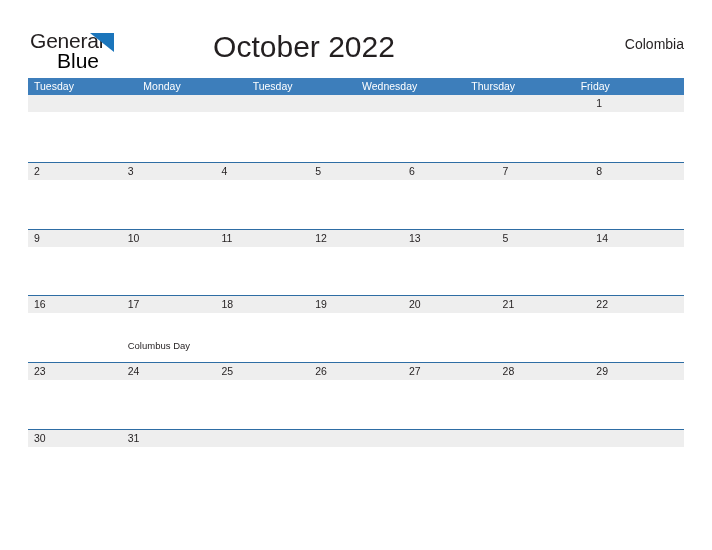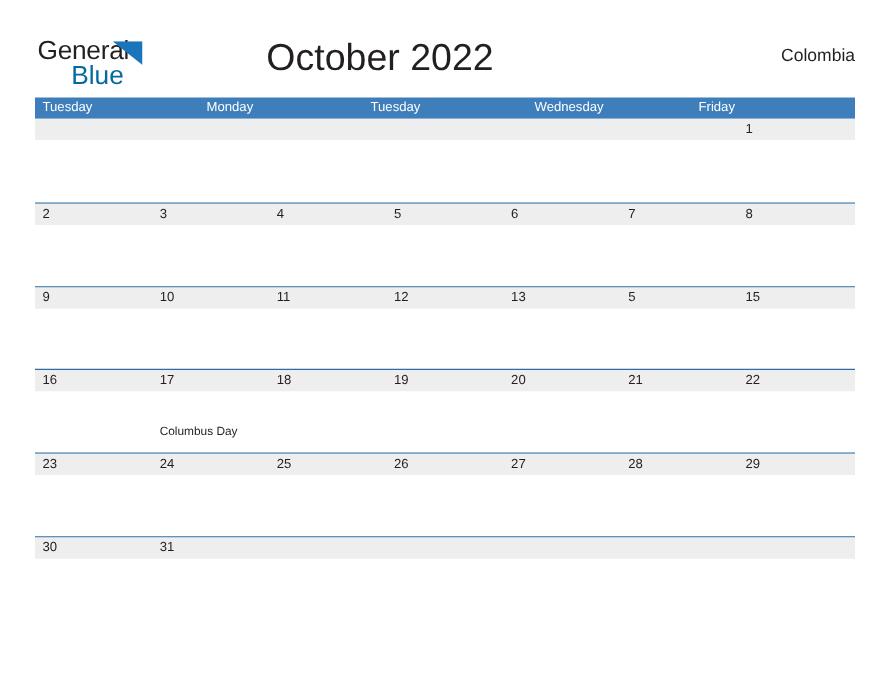--- a/index.html
+++ b/index.html
@@ -52,21 +52,21 @@
     left: 60px;
     top: 3px;
     width: 24px;
     height: 19px;
   }
   .logo-blue {
     position: absolute;
     left: 27px;
     top: 20px;
     font-size: 21px;
-    color: #0369a1;
+    color: #000000;
     line-height: 21px;
     font-family: "Liberation Sans", sans-serif;
   }
 
   .month-title {
     position: absolute;
     left: 0;
     top: 30px;
     width: 608px;
     text-align: center;
@@ -201,20 +201,21 @@
 
   </div>
 
   <div class="calendar">
 
     <div class="dow-row">
       <div class="dow-cell">Tuesday</div>
       <div class="dow-cell">Monday</div>
       <div class="dow-cell">Tuesday</div>
       <div class="dow-cell">Wednesday</div>
+      <div class="dow-cell">Thursday</div>
       <div class="dow-cell">Friday</div>
     </div>
 
     <div class="week first">
 
       <div class="numbers-band">
         <div class="num-cell"></div>
         <div class="num-cell"></div>
         <div class="num-cell"></div>
         <div class="num-cell"></div>
@@ -285,21 +286,21 @@
 
     <div class="week">
       <div class="week-sep"></div>
       <div class="numbers-band">
         <div class="num-cell">9</div>
         <div class="num-cell">10</div>
         <div class="num-cell">11</div>
         <div class="num-cell">12</div>
         <div class="num-cell">13</div>
         <div class="num-cell">5</div>
-        <div class="num-cell">15</div>
+        <div class="num-cell">14</div>
       </div>
       <div class="events-band">
         <div class="ev-cell">
             <span class="ev-text"></span>
           </div>
         <div class="ev-cell">
             <span class="ev-text"></span>
           </div>
         <div class="ev-cell">
             <span class="ev-text"></span>

